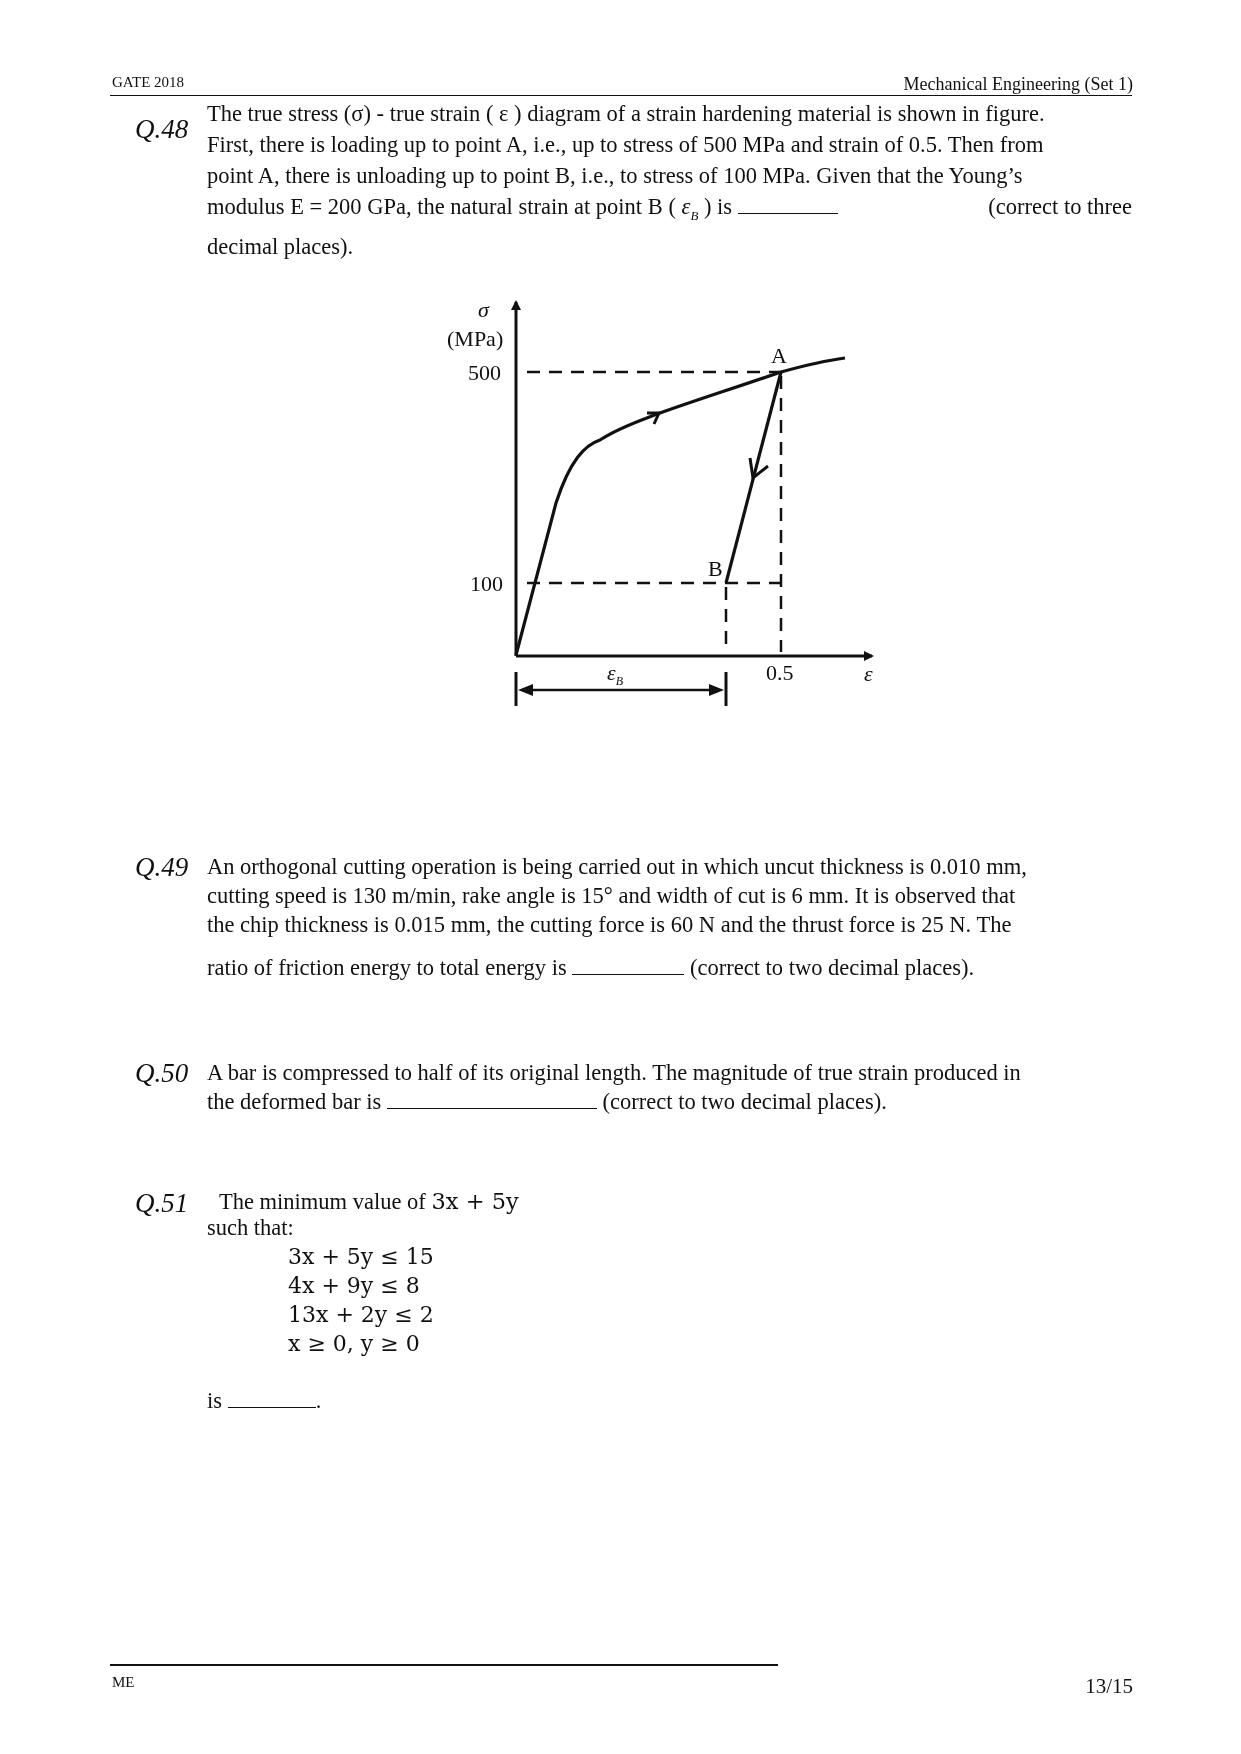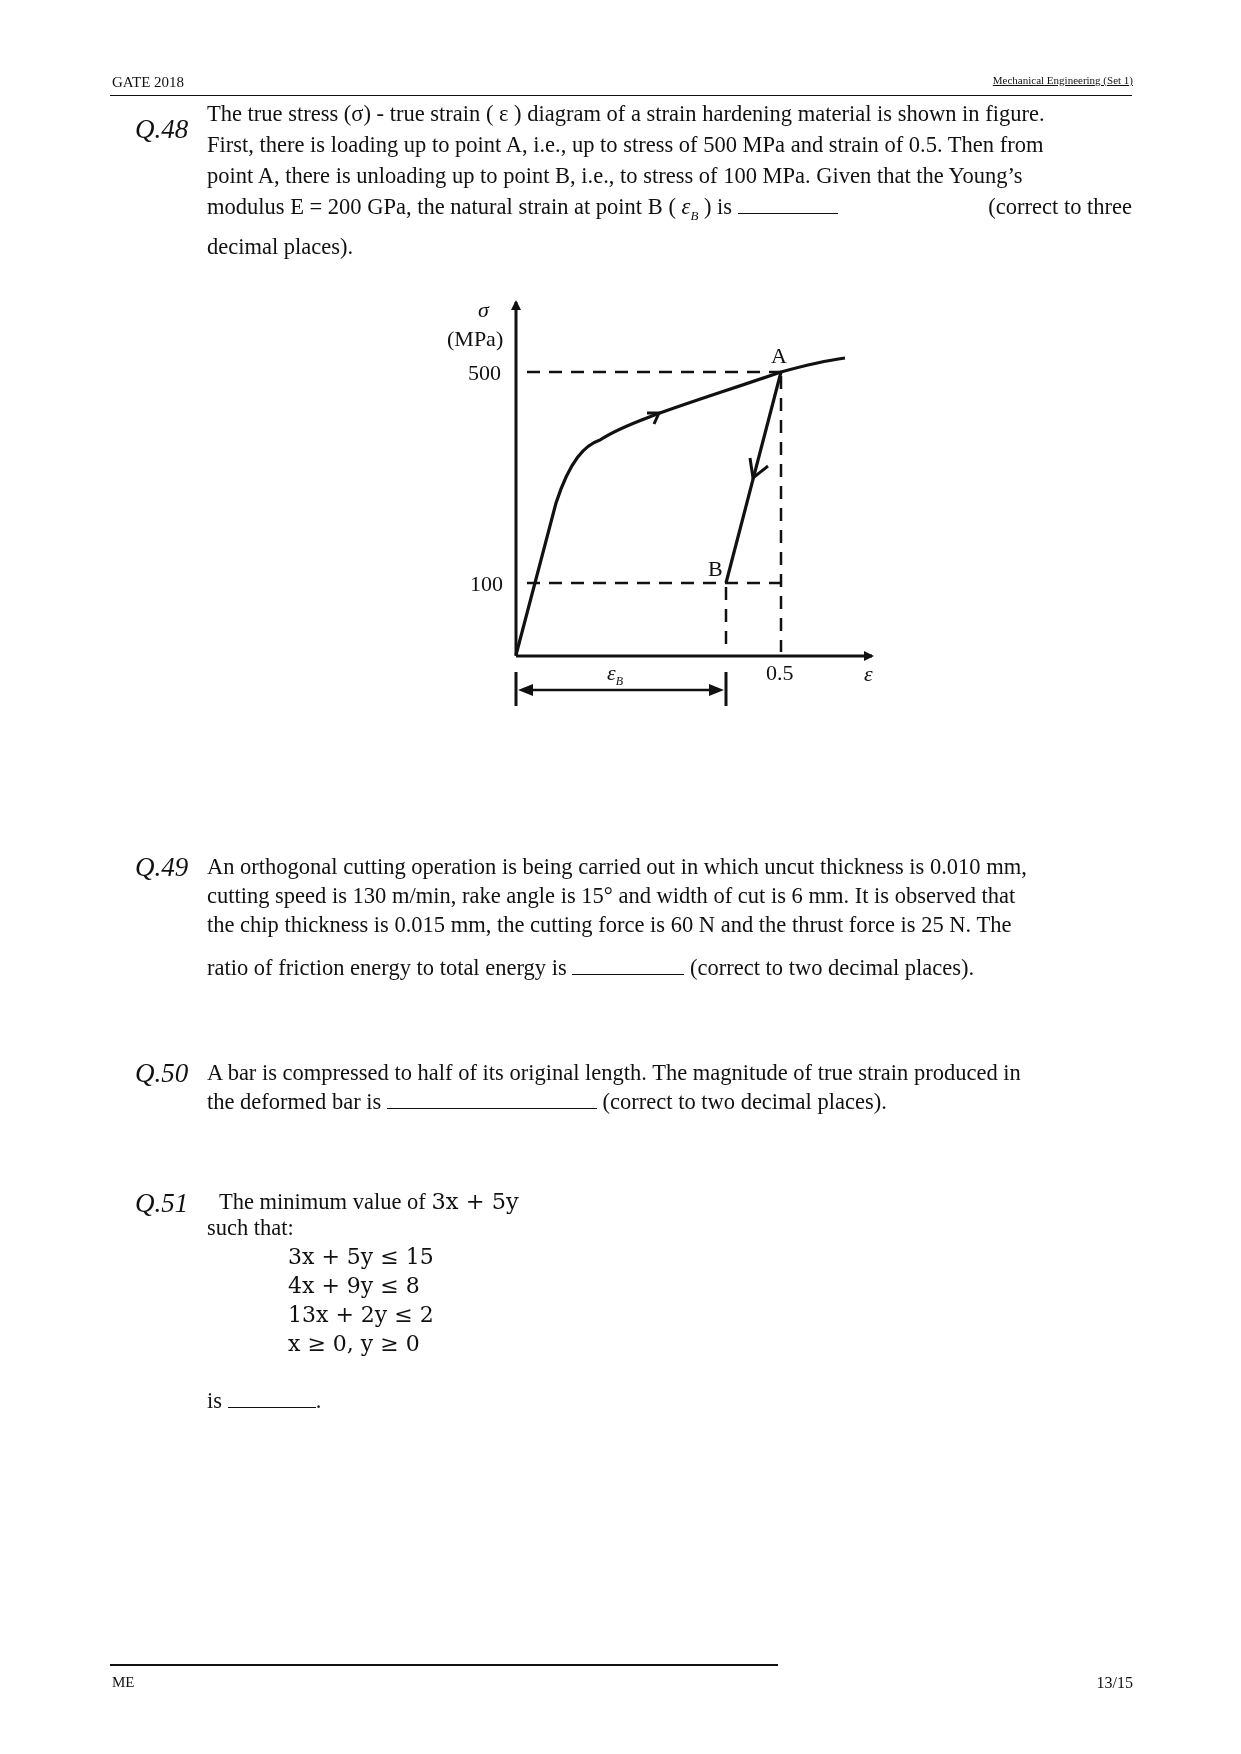--- a/index.html
+++ b/index.html
@@ -1,40 +1,40 @@
 <!DOCTYPE html>
 <html><head>
 <meta charset="utf-8">
 <style>
   html, body { margin: 0; padding: 0; background: #ffffff; }
   body { width: 1241px; height: 1754px; position: relative; overflow: hidden;
          font-family: "Liberation Serif", "DejaVu Serif", serif; color: #111; }
   .header-left { position: absolute; left: 112px; top: 74px; font-size: 15px; }
-  .header-right { position: absolute; right: 108px; top: 74px; font-size: 11px; text-decoration: underline; }
+  .header-right { position: absolute; right: 108px; top: 74px; font-size: 18px; }
   .header-rule { position: absolute; left: 110px; top: 95px; width: 1022px; height: 0; border-top: 1.5px solid #111; }
 
   .q-num { position: absolute; left: 135px; font-size: 27px; font-style: italic; }
   .q-body { position: absolute; left: 207px; width: 925px; font-size: 22.5px; text-align: justify; }
   .q48 .q-body { line-height: 31px; }
   .q49 .q-body, .q50 .q-body { line-height: 29px; }
   .blank { display: inline-block; border-bottom: 1.5px solid #111; height: 18px; vertical-align: baseline; }
   .math { font-family: "DejaVu Serif", serif; font-style: normal; }
   .mi { font-style: italic; }
   sub { font-size: 13px; }
 
   .q51-line { position: absolute; left: 207px; font-size: 22.5px; }
   .cons { position: absolute; left: 282px; font-size: 22px; font-family: "DejaVu Serif", serif; line-height: 29px; }
 
   .figure { position: absolute; left: 0; top: 0; width: 1241px; height: 1754px; pointer-events: none; }
   .fig-text { font-family: "Liberation Serif", serif; font-size: 22px; fill: #111; }
   .fig-ital { font-style: italic; }
 
   .footer-rule { position: absolute; left: 110px; top: 1664px; width: 668px; border-top: 2.5px solid #111; }
   .footer-left { position: absolute; left: 112px; top: 1674px; font-size: 15px; }
-  .footer-right { position: absolute; right: 108px; top: 1674px; font-size: 16px; }
+  .footer-right { position: absolute; right: 108px; top: 1674px; font-size: 21px; }
 </style>
 </head>
 <body>
 
 <div class="header-left">GATE 2018</div>
 <div class="header-right">Mechanical Engineering (Set 1)</div>
 <div class="header-rule"></div>
 
 <div class="q48">
   <div class="q-num" style="top:114px;">Q.48</div>

